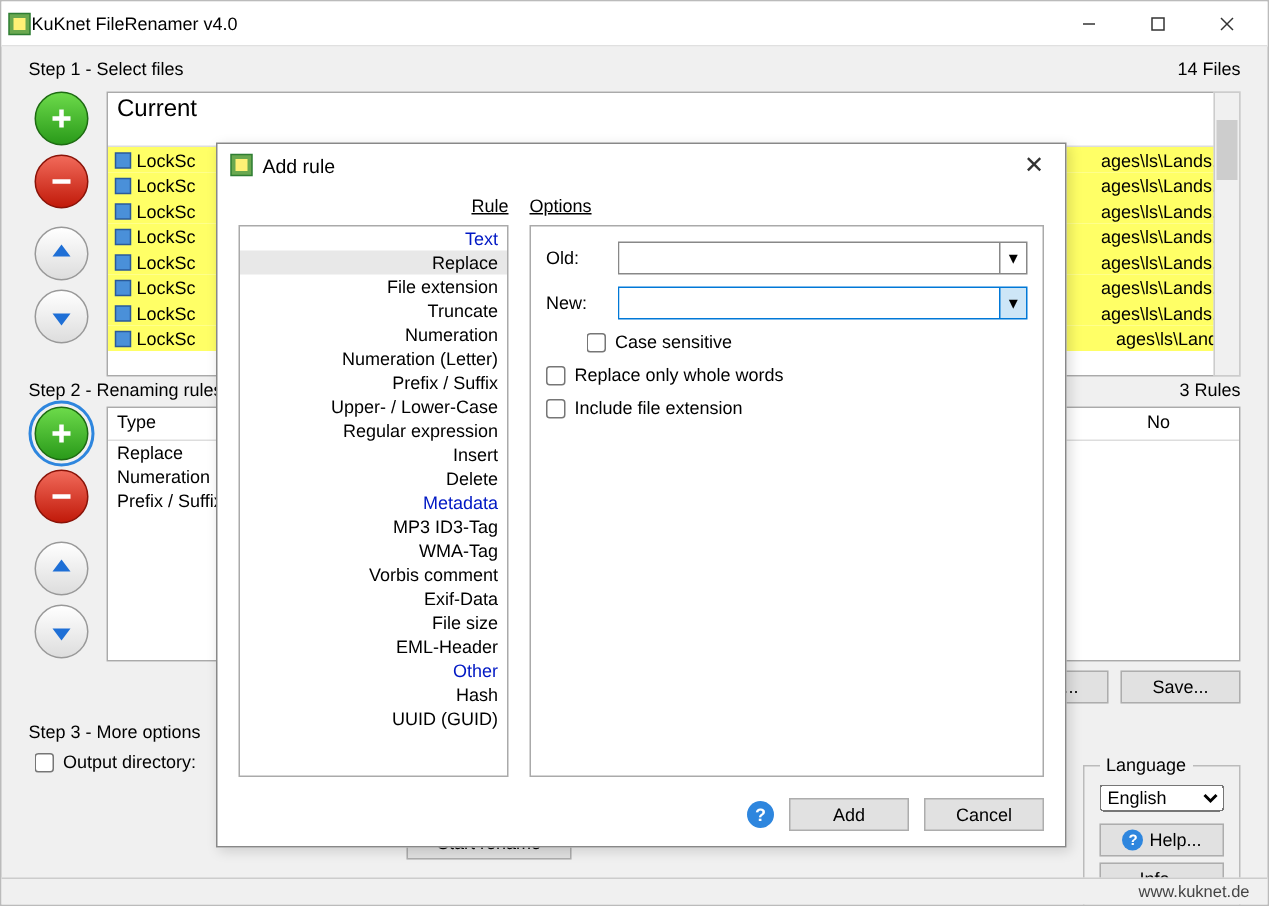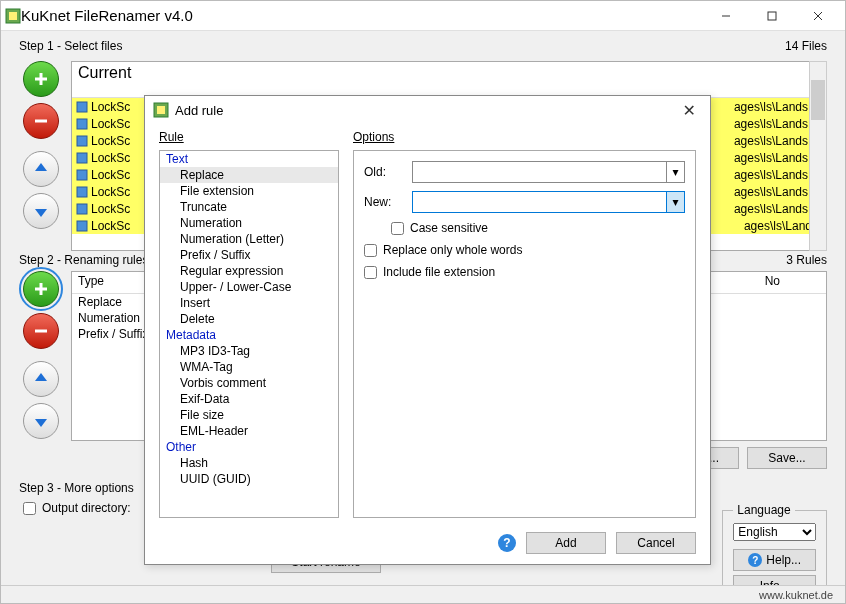--- a/index.html
+++ b/index.html
@@ -1,19 +1,19 @@
 <!DOCTYPE html>
 <html><head>
 <meta charset="utf-8">
 <style>
 * { box-sizing: border-box; }
 body { margin:0; font-family:"Segoe UI",Tahoma,sans-serif; font-size:12px; background:#fff; color:#000; overflow:hidden; }
 .window { width:846px; height:604px; border:1px solid #bbb; background:#f0f0f0; position:relative; }
 .titlebar { height:30px; background:#fff; display:flex; align-items:center; padding:0 4px; border-bottom:1px solid #e0e0e0; }
-.titlebar .title { flex:1; font-size:15px; }
+.titlebar .title { flex:1; font-size:12px; }
 .titlebar .sysbtn { width:46px; height:30px; display:flex; align-items:center; justify-content:center; color:#555; }
 .content { position:absolute; top:30px; left:0; right:0; bottom:18px; }
 .step-row { position:absolute; left:18px; right:18px; font-size:12px; }
 .step-label { position:absolute; }
 .right-label { position:absolute; right:0; }
 .btnstack { position:absolute; left:22px; width:38px; }
 .roundbtn { width:36px; height:36px; border-radius:50%; display:flex; align-items:center; justify-content:center; margin-bottom:6px; background:linear-gradient(#fff,#ddd); border:1px solid #999; }
 .roundbtn svg { width:20px; height:20px; }
 .filelist { position:absolute; left:70px; right:18px; top:30px; height:190px; border:1px solid #aaa; background:#fff; overflow:hidden; }
 .filelist .hdr { height:36px; background:#fff; border-bottom:1px solid #ddd; padding:2px 6px; font-size:16px; }
@@ -27,21 +27,21 @@
 .chk input { margin:0; width:13px; height:13px; }
 fieldset { border:1px solid #bbb; padding:6px 10px 10px; margin:0; }
 legend { font-size:12px; padding:0 4px; }
 select { font-family:inherit; font-size:12px; }
 
 .dialog { position:absolute; left:143px; top:64px; width:567px; height:470px; background:#fff; border:1px solid #888; box-shadow:2px 2px 8px rgba(0,0,0,0.15); z-index:50; }
 .dlg-title { height:28px; display:flex; align-items:center; padding:0 8px; }
 .dlg-title .t { flex:1; font-size:13px; }
 .dlg-close { font-size:16px; padding:0 6px; cursor:pointer; color:#333; }
 .dlg-body { position:absolute; top:34px; left:14px; right:14px; bottom:46px; display:flex; gap:14px; }
-.rulecol { width:180px; display:flex; flex-direction:column; }
+.rulecol { width:180px; display:flex; flex-direction:column;text-align:right; }
 .optcol { flex:1; display:flex; flex-direction:column; }
 .lbl-underline { text-decoration:underline; color:#000; display:block; margin-bottom:6px; }
 .rulelist { flex:1; border:1px solid #aaa; background:#fff; overflow-y:auto; font-size:12px; }
 .rulelist .cat { color:#0018c4; padding:1px 6px; }
 .rulelist .it { padding:1px 6px 1px 20px; cursor:pointer; }
 .rulelist .it.sel { background:#e8e8e8; }
 .optpanel { flex:1; border:1px solid #aaa; padding:10px; }
 .optpanel .row { display:flex; align-items:center; margin-bottom:8px; }
 .optpanel .lab { width:48px; }
 .optpanel .combo { flex:1; height:22px; border:1px solid #888; display:flex; }
@@ -277,22 +277,22 @@
         <div class="rulecol">
           <span class="lbl-underline">Rule</span>
           <div class="rulelist" id="rulelist">
               <div class="cat">Text</div>
               <div class="it sel">Replace</div>
               <div class="it">File extension</div>
               <div class="it">Truncate</div>
               <div class="it">Numeration</div>
               <div class="it">Numeration (Letter)</div>
               <div class="it">Prefix / Suffix</div>
+              <div class="it">Upper- / Lower-Case</div>
               <div class="it">Regular expression</div>
-              <div class="it">Upper- / Lower-Case</div>
               <div class="it">Insert</div>
               <div class="it">Delete</div>
               <div class="cat">Metadata</div>
               <div class="it">MP3 ID3-Tag</div>
               <div class="it">WMA-Tag</div>
               <div class="it">Vorbis comment</div>
               <div class="it">Exif-Data</div>
               <div class="it">File size</div>
               <div class="it">EML-Header</div>
               <div class="cat">Other</div>

